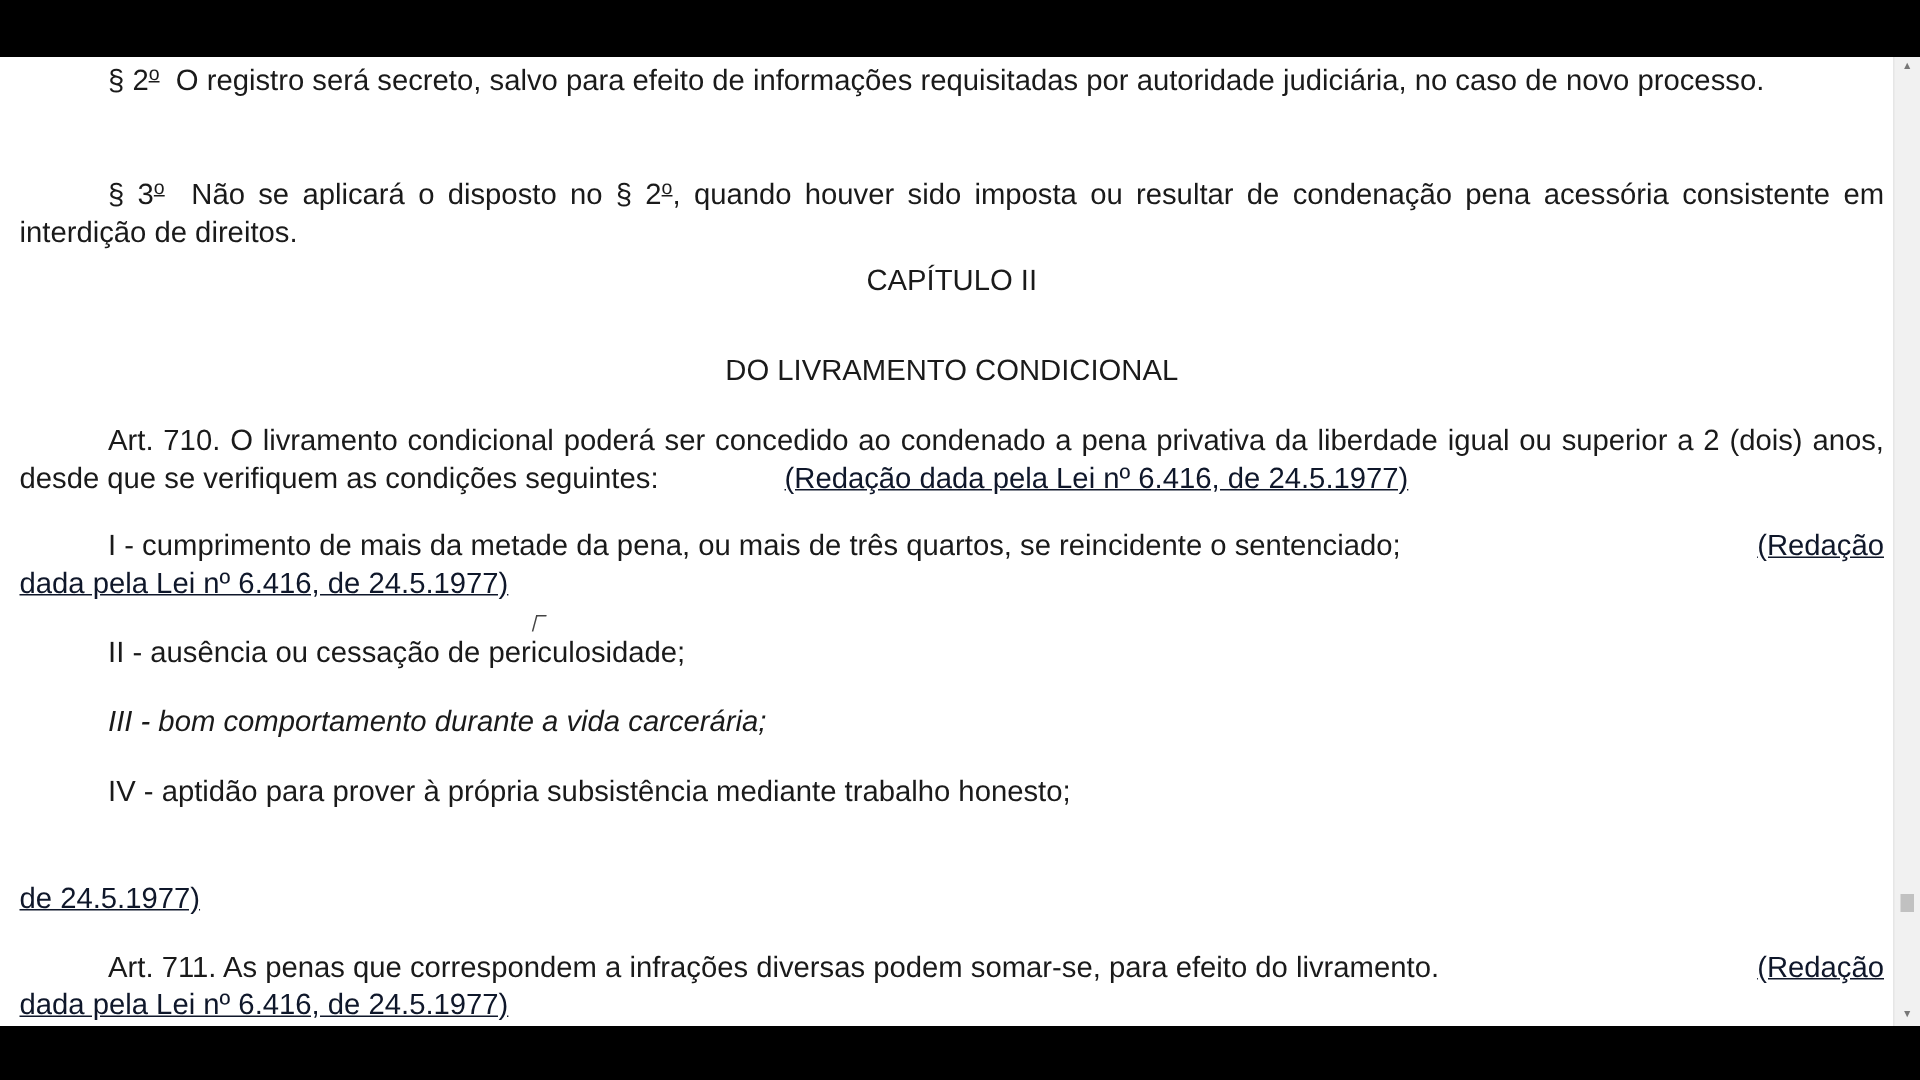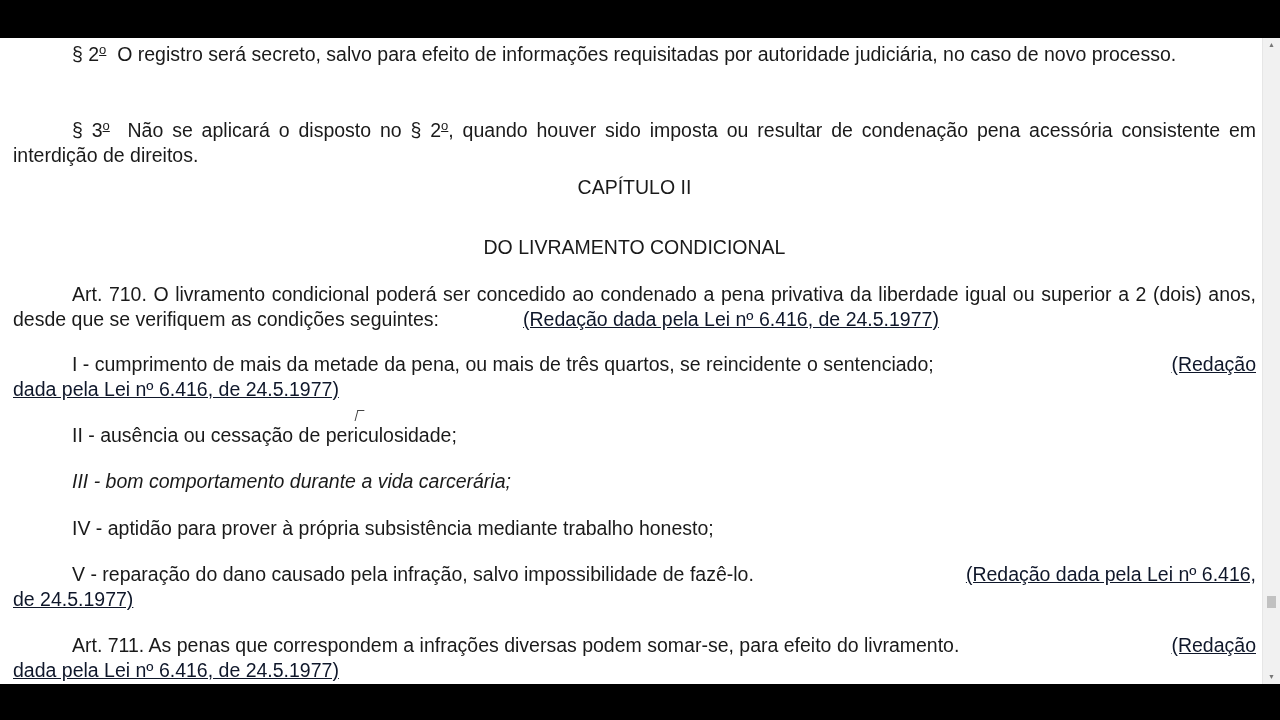--- a/index.html
+++ b/index.html
@@ -68,21 +68,21 @@
 
     <div class="p" style="top:431px;font-style:italic;">
       <span class="indent"></span><span>III - bom comportamento durante a vida carcerária;</span>
     </div>
 
     <div class="p" style="top:478px;">
       <span class="indent"></span><span>IV - aptidão para prover à própria subsistência mediante trabalho honesto;</span>
     </div>
 
     <div class="p" style="top:524px;">
-      <span class="indent"></span><span>V - reparação do dano causado pela infração, salvo impossibilidade de fazê-lo.</span><a class="ref right-link">(Redação dada pela Lei nº 6.416,</a><br>
+      <span class="indent"></span><br>
       <a class="ref">de 24.5.1977)</a>
     </div>
 
     <div class="p" style="top:595px;">
       <span class="indent"></span><span>Art. 711. As penas que correspondem a infrações diversas podem somar-se, para efeito do livramento.</span><a class="ref right-link">(Redação</a><br>
       <a class="ref">dada pela Lei nº 6.416, de 24.5.1977)</a>
     </div>
 
   </div>
   <div class="cursor"></div>

